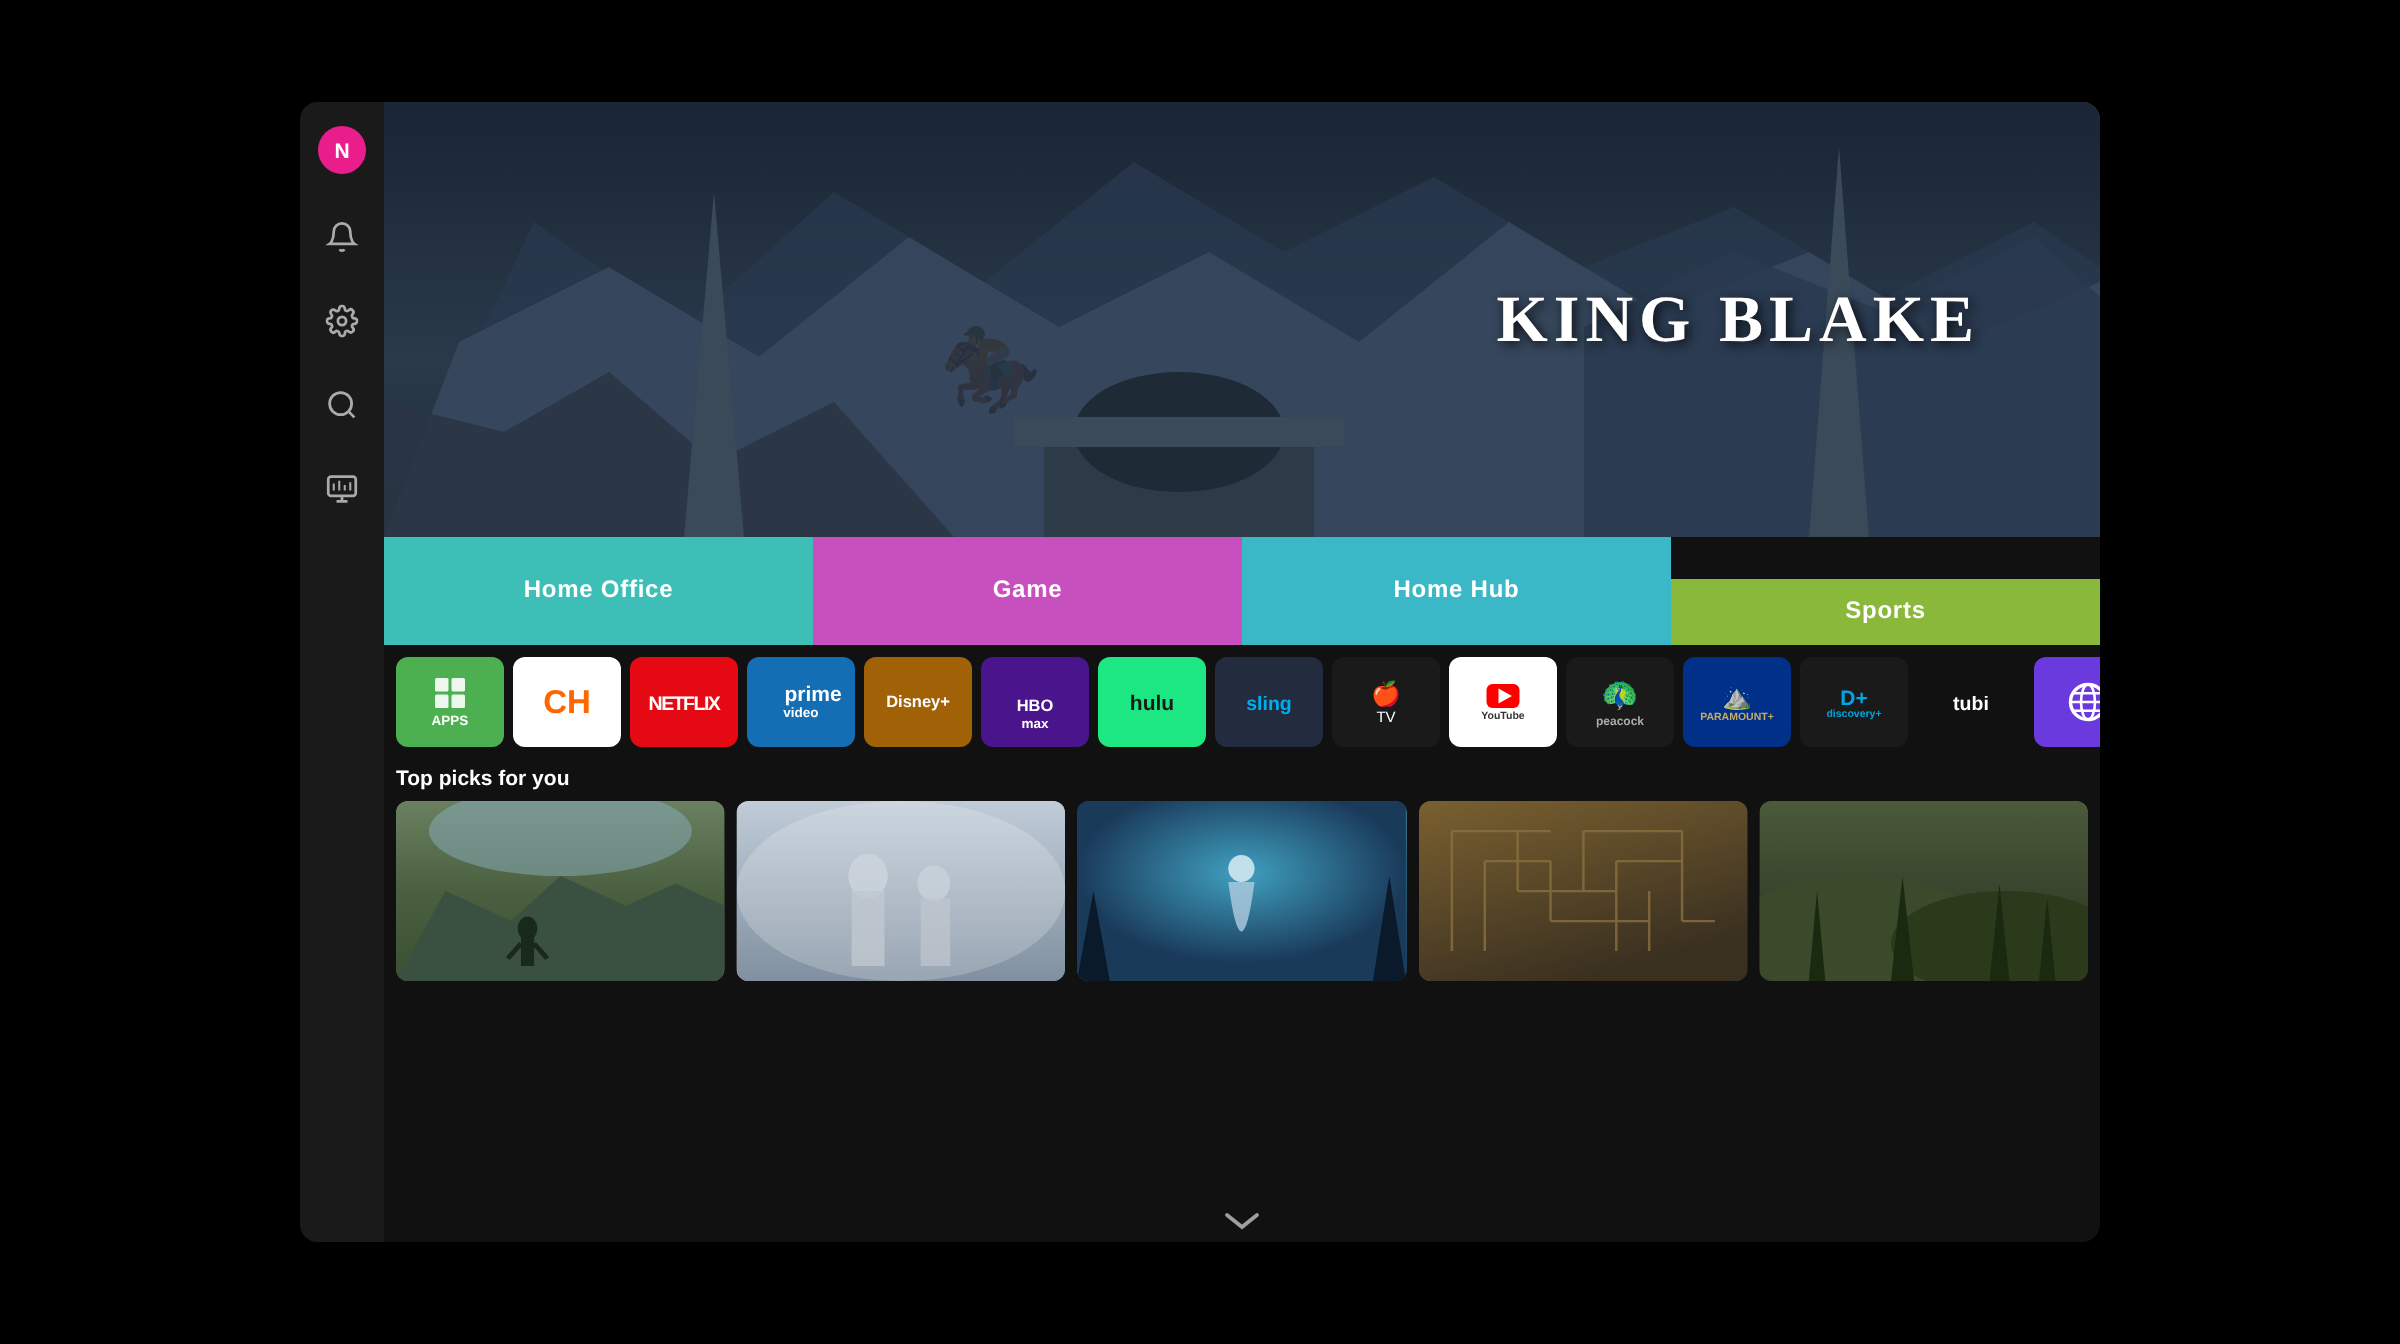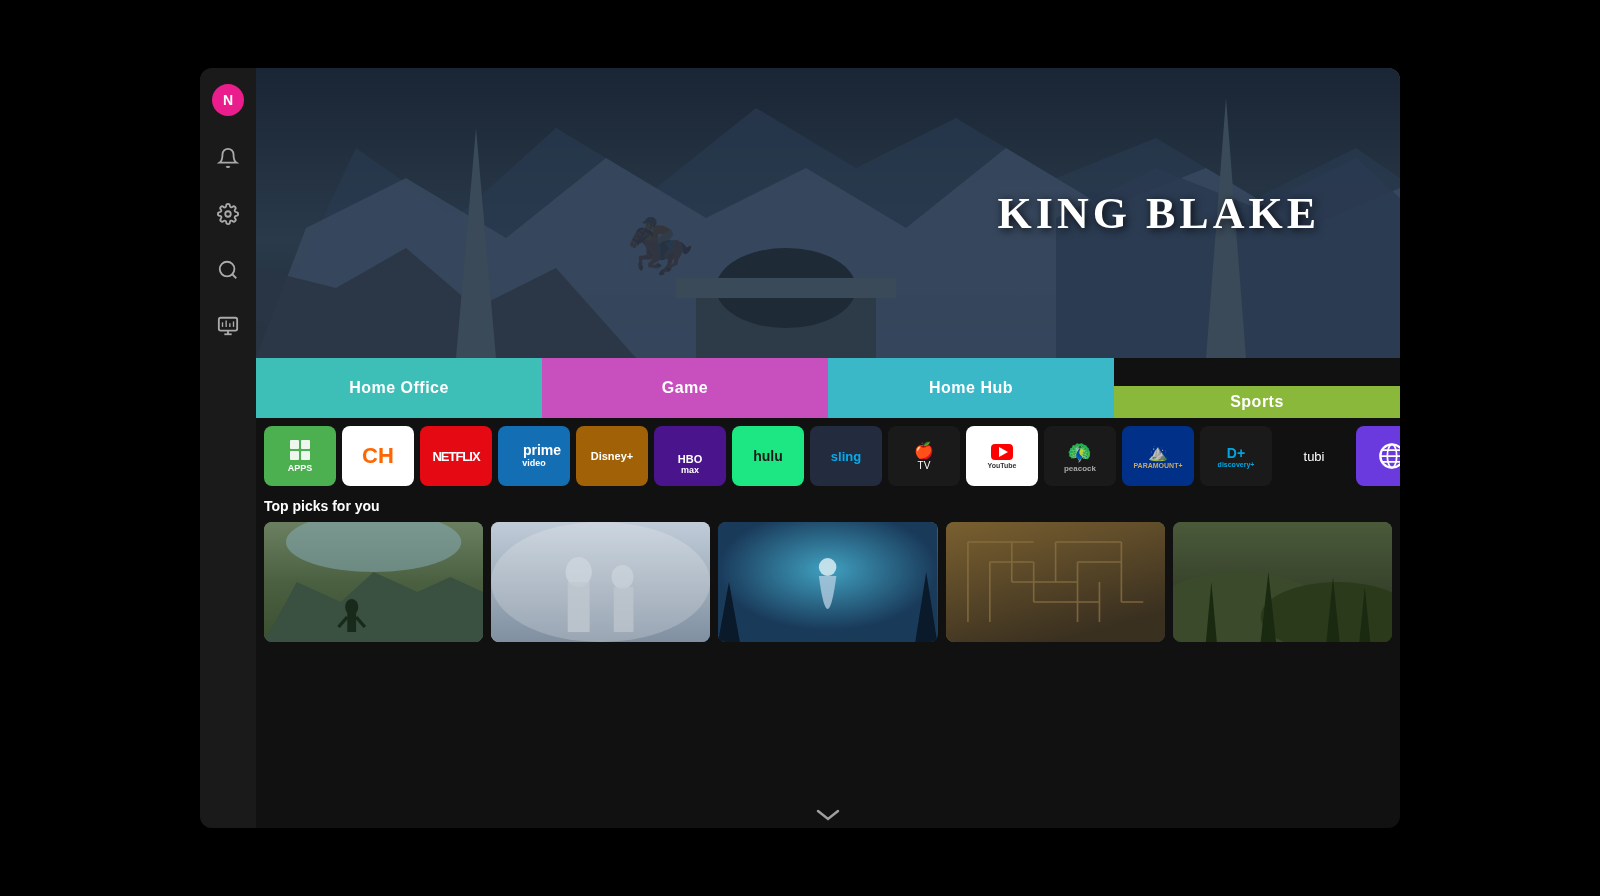--- a/index.html
+++ b/index.html
@@ -85,21 +85,21 @@
       transform: translateY(-50%);
       color: white;
       font-size: 44px;
       font-weight: 900;
       letter-spacing: 4px;
       text-shadow: 2px 2px 8px rgba(0,0,0,0.8);
       font-family: Georgia, serif;
     }
     .category-bar {
       display: flex;
-      height: 60px;
+      height: 72px;
       flex-shrink: 0;
     }
     .category-btn {
       flex: 1;
       display: flex;
       align-items: center;
       justify-content: center;
       font-size: 16px;
       font-weight: 600;
       color: white;
@@ -378,21 +378,21 @@
       </div>
 
       <div class="app-tile app-discovery">
         <div style="text-align:center;">
           <div style="font-size:14px;color:#00a6e2;font-weight:bold;">D+</div>
           <div style="font-size:7px;color:#00a6e2;">discovery+</div>
         </div>
       </div>
 
       <div class="app-tile app-tubi">
-        <span style="font-size:13px;color:white;font-weight:normal;">tubi</span>
+        <span style="font-size:13px;color:white;font-weight:bold;">tubi</span>
       </div>
 
       <div class="app-tile app-more">
         <svg width="28" height="28" viewBox="0 0 24 24" fill="none">
           <circle cx="12" cy="12" r="10" stroke="white" stroke-width="2"></circle>
           <ellipse cx="12" cy="12" rx="4" ry="10" stroke="white" stroke-width="1.5"></ellipse>
           <line x1="2" y1="12" x2="22" y2="12" stroke="white" stroke-width="1.5"></line>
           <line x1="4" y1="7" x2="20" y2="7" stroke="white" stroke-width="1.5"></line>
           <line x1="4" y1="17" x2="20" y2="17" stroke="white" stroke-width="1.5"></line>
         </svg>

